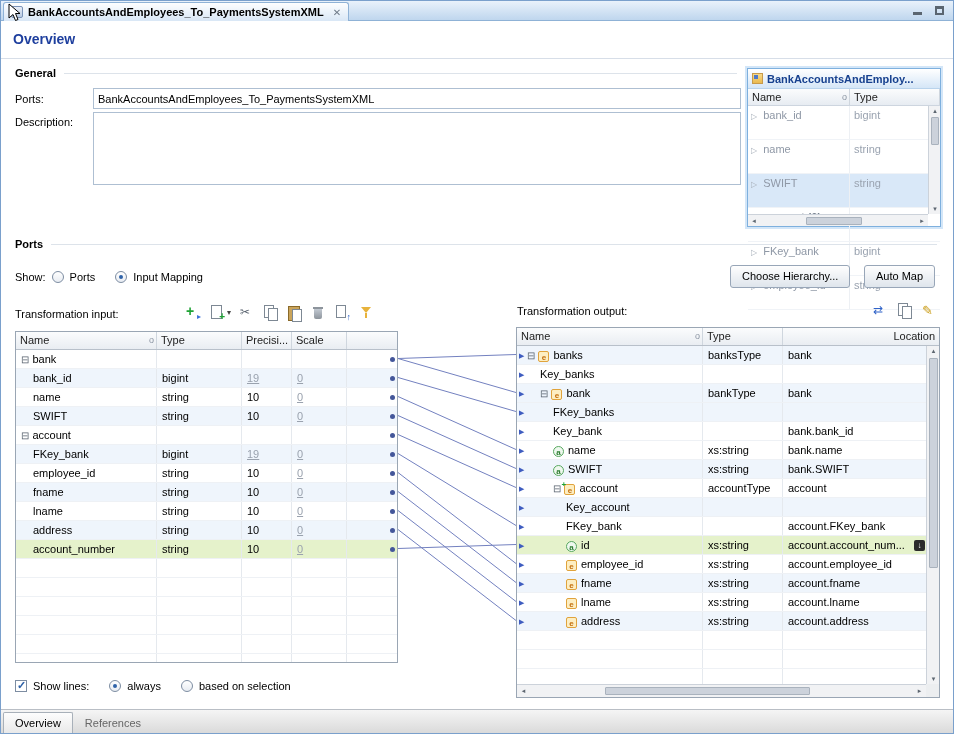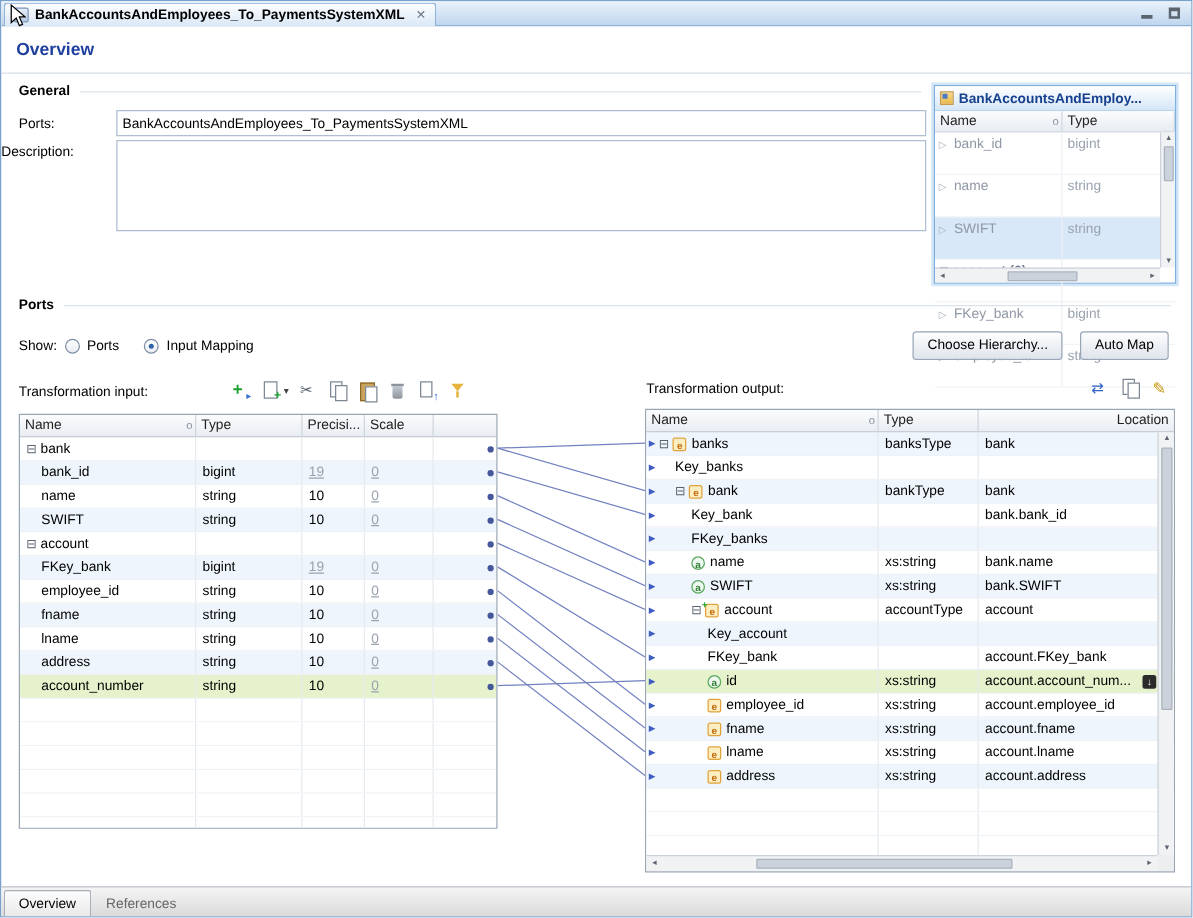--- a/index.html
+++ b/index.html
@@ -25,21 +25,21 @@
   .page-title { position:absolute; left:12px; top:30px; font-size:14px; font-weight:bold; color:#1e3f9e; }
   .hr-top { position:absolute; left:0; right:0; top:57px; border-top:1px solid #d7dee8; }
   .section { position:absolute; display:flex; align-items:center; }
   .section-label { font-weight:bold; }
   .section-line { flex:1; border-top:1px solid #dde3ea; margin-left:8px; }
   .sec-general { left:14px; top:66px; right:216px; }
   .sec-ports { left:14px; top:237px; right:16px; }
 
   .form-label { position:absolute; }
   .lbl-name { left:14px; top:92px; }
-  .lbl-desc { left:0; top:115px; }
+  .lbl-desc { left:14px; top:115px; }
   .name-input { position:absolute; left:92px; top:87px; width:648px; height:21px; border:1px solid #aebfd2;
     font:11px "Liberation Sans",sans-serif; padding:0 4px; }
   .desc-input { position:absolute; left:92px; top:111px; width:648px; height:73px; border:1px solid #aebfd2;
     font:11px "Liberation Sans",sans-serif; padding:2px 4px; resize:none; }
 
   
   .hpanel { position:absolute; left:746px; top:67px; width:194px; height:159px; background:#fff;
     border:1px solid #7eb0de; box-shadow:0 0 0 2px #d3e6f8; }
   .hpanel-title { height:20px; background:linear-gradient(#ffffff,#d5e6f7); border-bottom:1px solid #b9d3ec;
     display:flex; align-items:center; gap:4px; padding:0 4px; color:#17418f; font-weight:bold;
@@ -435,31 +435,31 @@
           <div class="o-name" style="padding-left: 23px;"><span>Key_banks</span></div>
           <div class="cell"></div>
           <div class="cell last loc-cell"></div>
         </div>
         <div class="o-row stripe">
           <span class="marker">▶</span>
           <div class="o-name" style="padding-left: 23px;"><span class="exp">⊟</span><span class="pi pi-e">e</span><span>bank</span></div>
           <div class="cell">bankType</div>
           <div class="cell last loc-cell">bank</div>
         </div>
+        <div class="o-row stripe">
+          <span class="marker">▶</span>
+          <div class="o-name" style="padding-left: 36px;"><span>FKey_banks</span></div>
+          <div class="cell"></div>
+          <div class="cell last loc-cell"></div>
+        </div>
         <div class="o-row">
           <span class="marker">▶</span>
           <div class="o-name" style="padding-left: 36px;"><span>Key_bank</span></div>
           <div class="cell"></div>
           <div class="cell last loc-cell">bank.bank_id</div>
-        </div>
-        <div class="o-row stripe">
-          <span class="marker">▶</span>
-          <div class="o-name" style="padding-left: 36px;"><span>FKey_banks</span></div>
-          <div class="cell"></div>
-          <div class="cell last loc-cell"></div>
         </div>
         <div class="o-row">
           <span class="marker">▶</span>
           <div class="o-name" style="padding-left: 36px;"><span class="pi pi-a">a</span><span>name</span></div>
           <div class="cell">xs:string</div>
           <div class="cell last loc-cell">bank.name</div>
         </div>
         <div class="o-row stripe">
           <span class="marker">▶</span>
           <div class="o-name" style="padding-left: 36px;"><span class="pi pi-a">a</span><span>SWIFT</span></div>
@@ -536,18 +536,28 @@
       <span class="sb-arrow" style="bottom:0; width:13px;">▾</span>
     </div>
     <div class="out-hscroll">
       <span class="sb-arrow" style="left:0; top:1px; width:13px;">◂</span>
       <span class="sb-thumb" style="left:88px; top:2px; width:205px; height:8px;"></span>
       <span class="sb-arrow" style="right:0; top:1px; width:13px;">▸</span>
     </div>
     <div class="out-corner"></div>
   </div>
 
+  <div class="showlines">
+    <span class="checkbox checked"></span>
+    <span>Show lines:</span>
+    <span class="gap"></span>
+    <span class="radio sel"></span>
+    <span>always</span>
+    <span class="gap"></span>
+    <span class="radio"></span>
+    <span>based on selection</span>
+  </div>
 
   <div class="bottombar">
     <span class="btab active">Overview</span>
     <span class="btab">References</span>
   </div>
 </div>
 
 </body></html>

